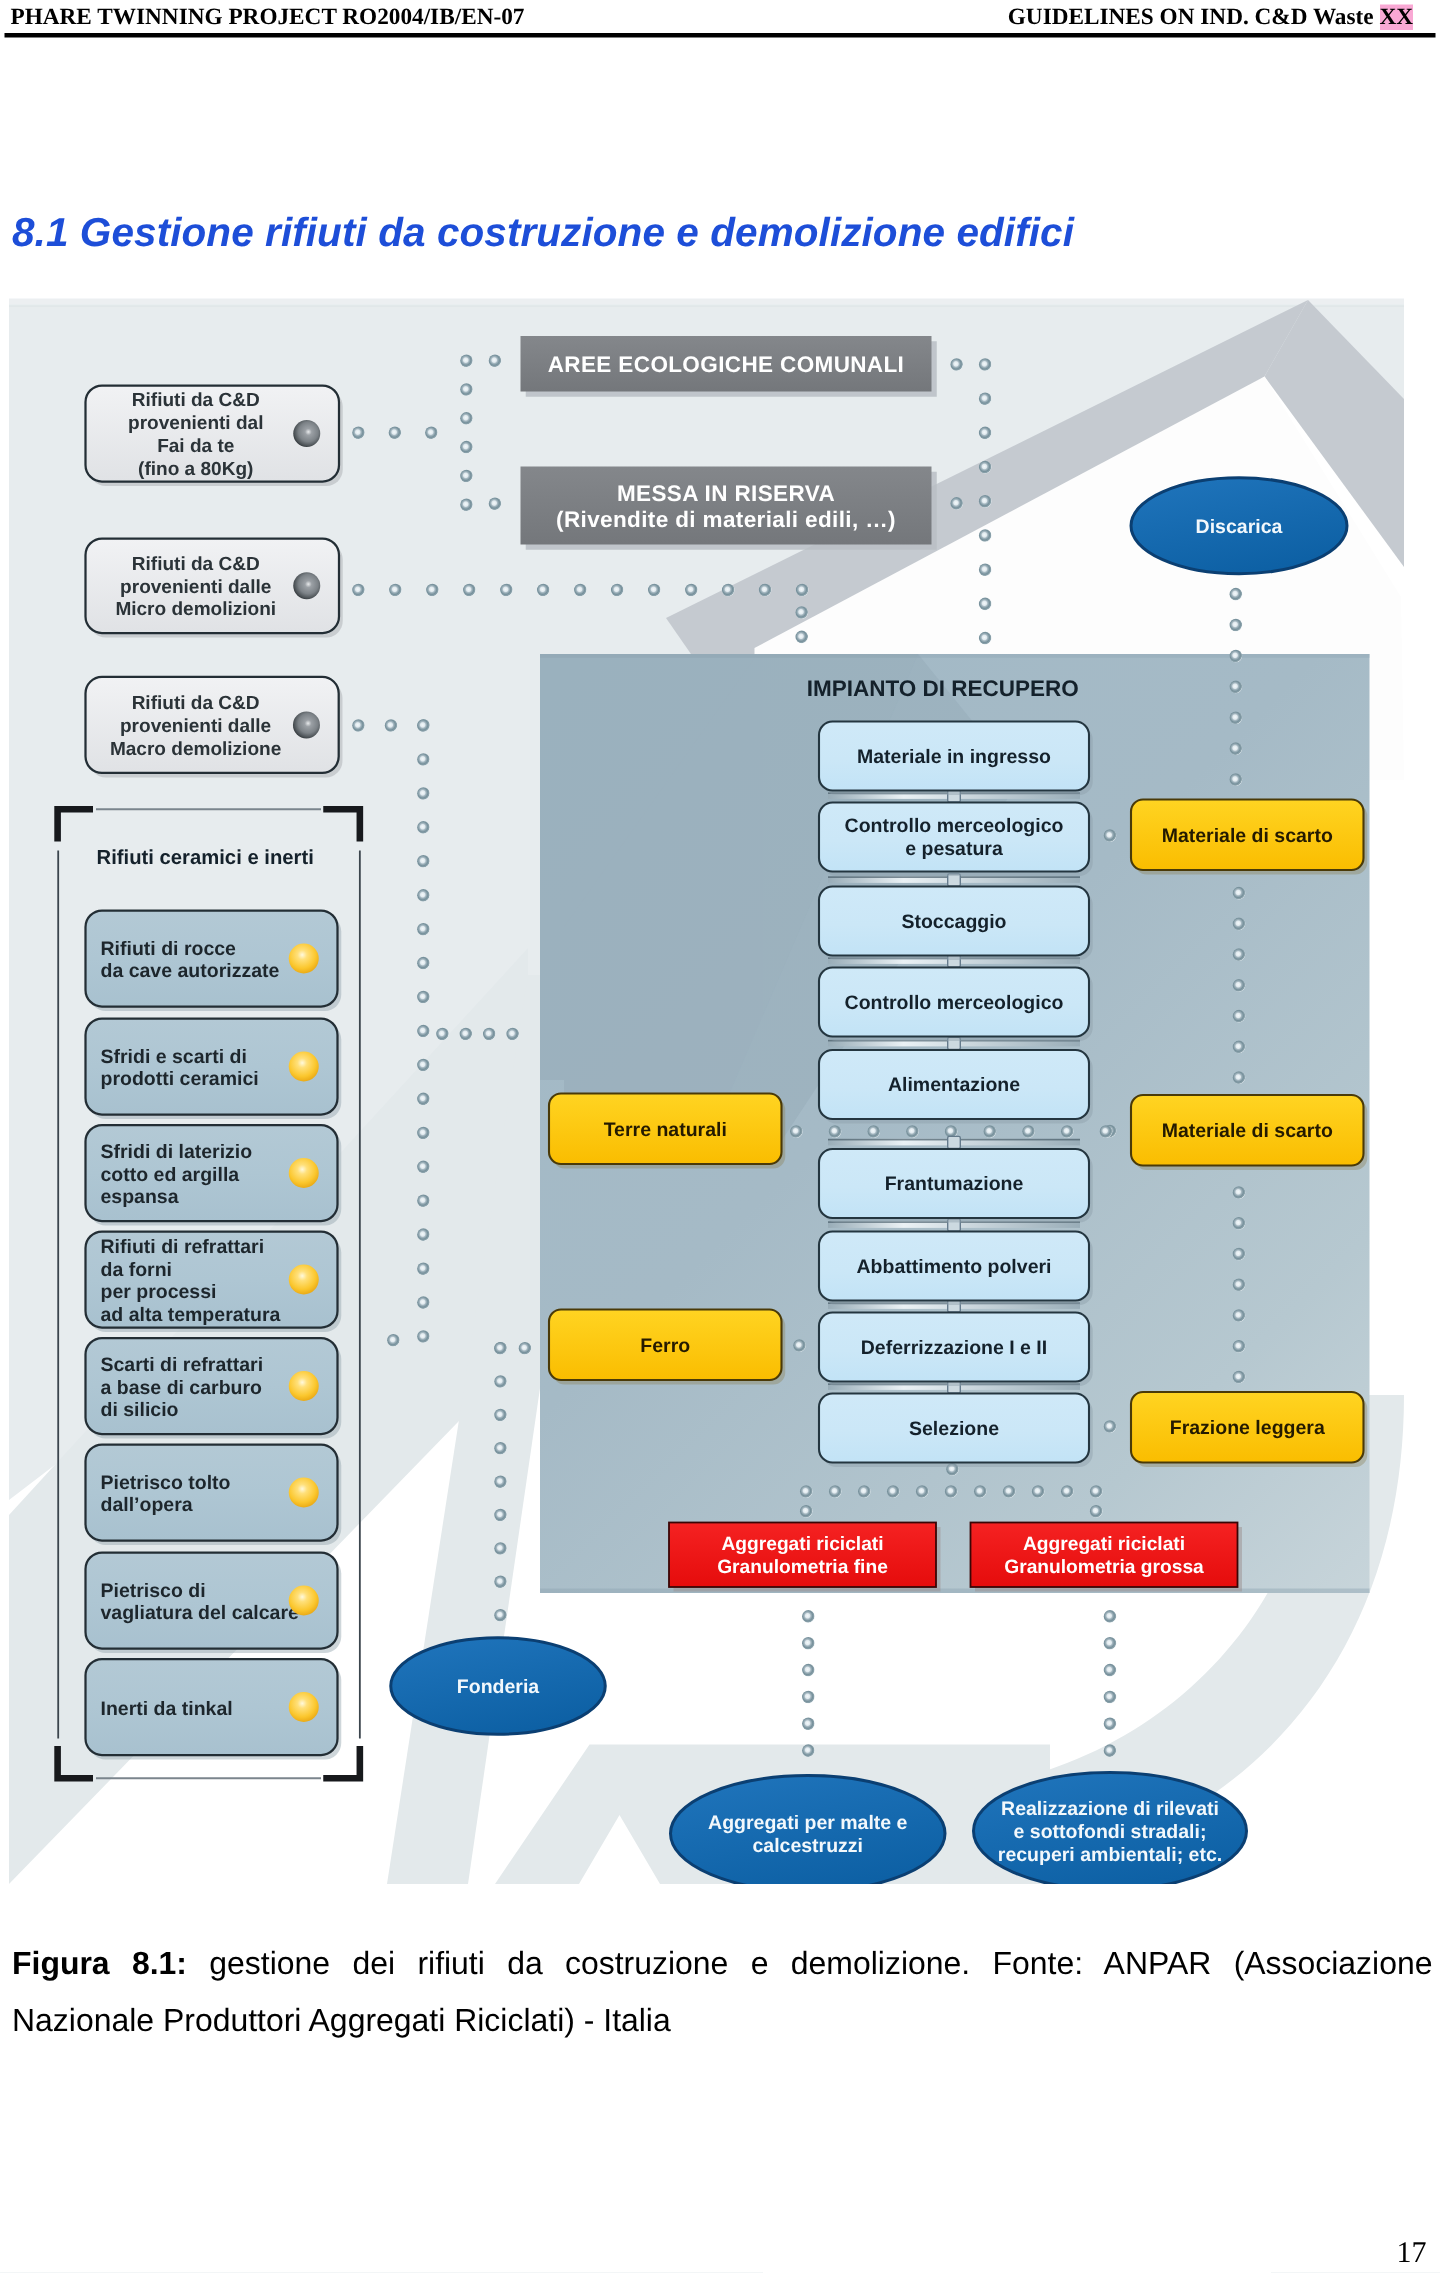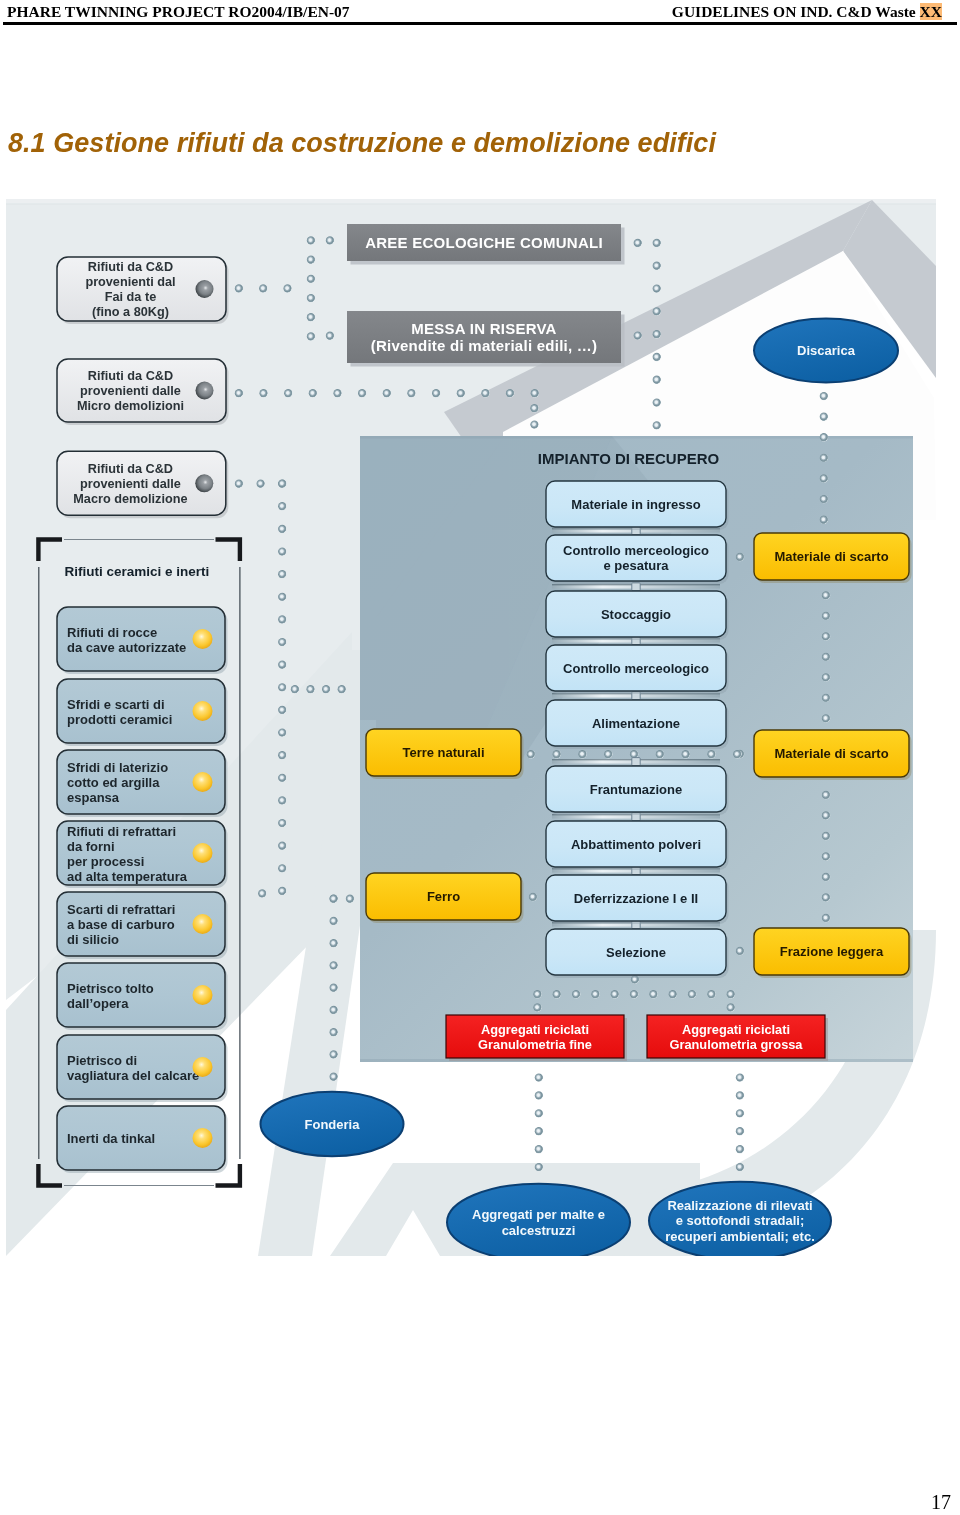--- a/index.html
+++ b/index.html
@@ -3,23 +3,23 @@
 <meta charset="utf-8">
 <style>
   html,body{margin:0;padding:0;}
   body{width:960px;height:1515px;background:#fff;font-family:"Liberation Serif",serif;position:relative;overflow:hidden;}
   .page{position:absolute;left:0;top:0;width:960px;height:1185px;}
   
   .hdr{position:absolute;left:7px;top:3px;width:935px;font-family:"Liberation Serif",serif;font-weight:bold;font-size:15.5px;color:#000;}
   .hdr-l{position:absolute;left:0;top:0;}
   .hdr-r{position:absolute;right:0;top:0;}
   .hdr-rule{position:absolute;left:3px;top:22px;width:954px;height:2.5px;background:#000;}
-  .hl{background:#fdba74;text-align:right;}
+  .hl{background:#f9a8d4;text-align:right;}
   
-  .title{position:absolute;left:8px;top:128px;font-family:"Liberation Sans",sans-serif;font-weight:bold;font-style:italic;font-size:27px;color:#a16207;letter-spacing:0.05px;white-space:nowrap;}
+  .title{position:absolute;left:8px;top:140px;font-family:"Liberation Sans",sans-serif;font-weight:bold;font-style:italic;font-size:27px;color:#1d4ed8;letter-spacing:0.05px;white-space:nowrap;}
   
   .caption{position:absolute;left:8px;top:1291px;width:947px;font-family:"Liberation Sans",sans-serif;font-size:21.3px;color:#000;line-height:37.5px;text-align:justify;text-align-last:left;}
   .caption b{font-weight:bold;}
   .pageno{position:absolute;left:931px;top:1491px;font-family:"Liberation Serif",serif;font-size:20px;line-height:23px;}
   
   .fig{position:absolute;left:0;top:0;width:960px;height:1515px;text-decoration:underline;}
   .figsvg{display:block;position:absolute;left:0;top:0;}
   .figsvg text{font-family:"Liberation Sans",sans-serif;text-anchor:middle;dominant-baseline:alphabetic;}
   .figsvg .gtxt{fill:#ffffff;font-weight:bold;font-size:15px;letter-spacing:0.25px;}
   .figsvg .plant-title{fill:#14212b;font-weight:bold;font-size:15px;}
@@ -743,14 +743,15 @@
 <rect x="59.5" y="1109" width="168" height="64" rx="11" fill="#93a3ad" opacity="0.45"></rect>
 <rect x="57" y="1106" width="168" height="64" rx="11" fill="url(#gCeramBox)" stroke="#232e35" stroke-width="1.5"></rect>
 <text class="cltxt" x="67" y="1143.0">Inerti da tinkal</text>
 <g>
               <circle cx="202.5" cy="1138.0" r="10" fill="url(#gSphereGold)"></circle>
             </g>
 </g>
 </g>
 </svg>
     </div>
+  <div class="caption"><b>Figura 8.1:</b><span> gestione dei rifiuti da costruzione e demolizione. Fonte: ANPAR (Associazione Nazionale Produttori Aggregati Riciclati) - Italia</span></div>
   <div class="pageno">17</div>
 </div>
 
 </body></html>

